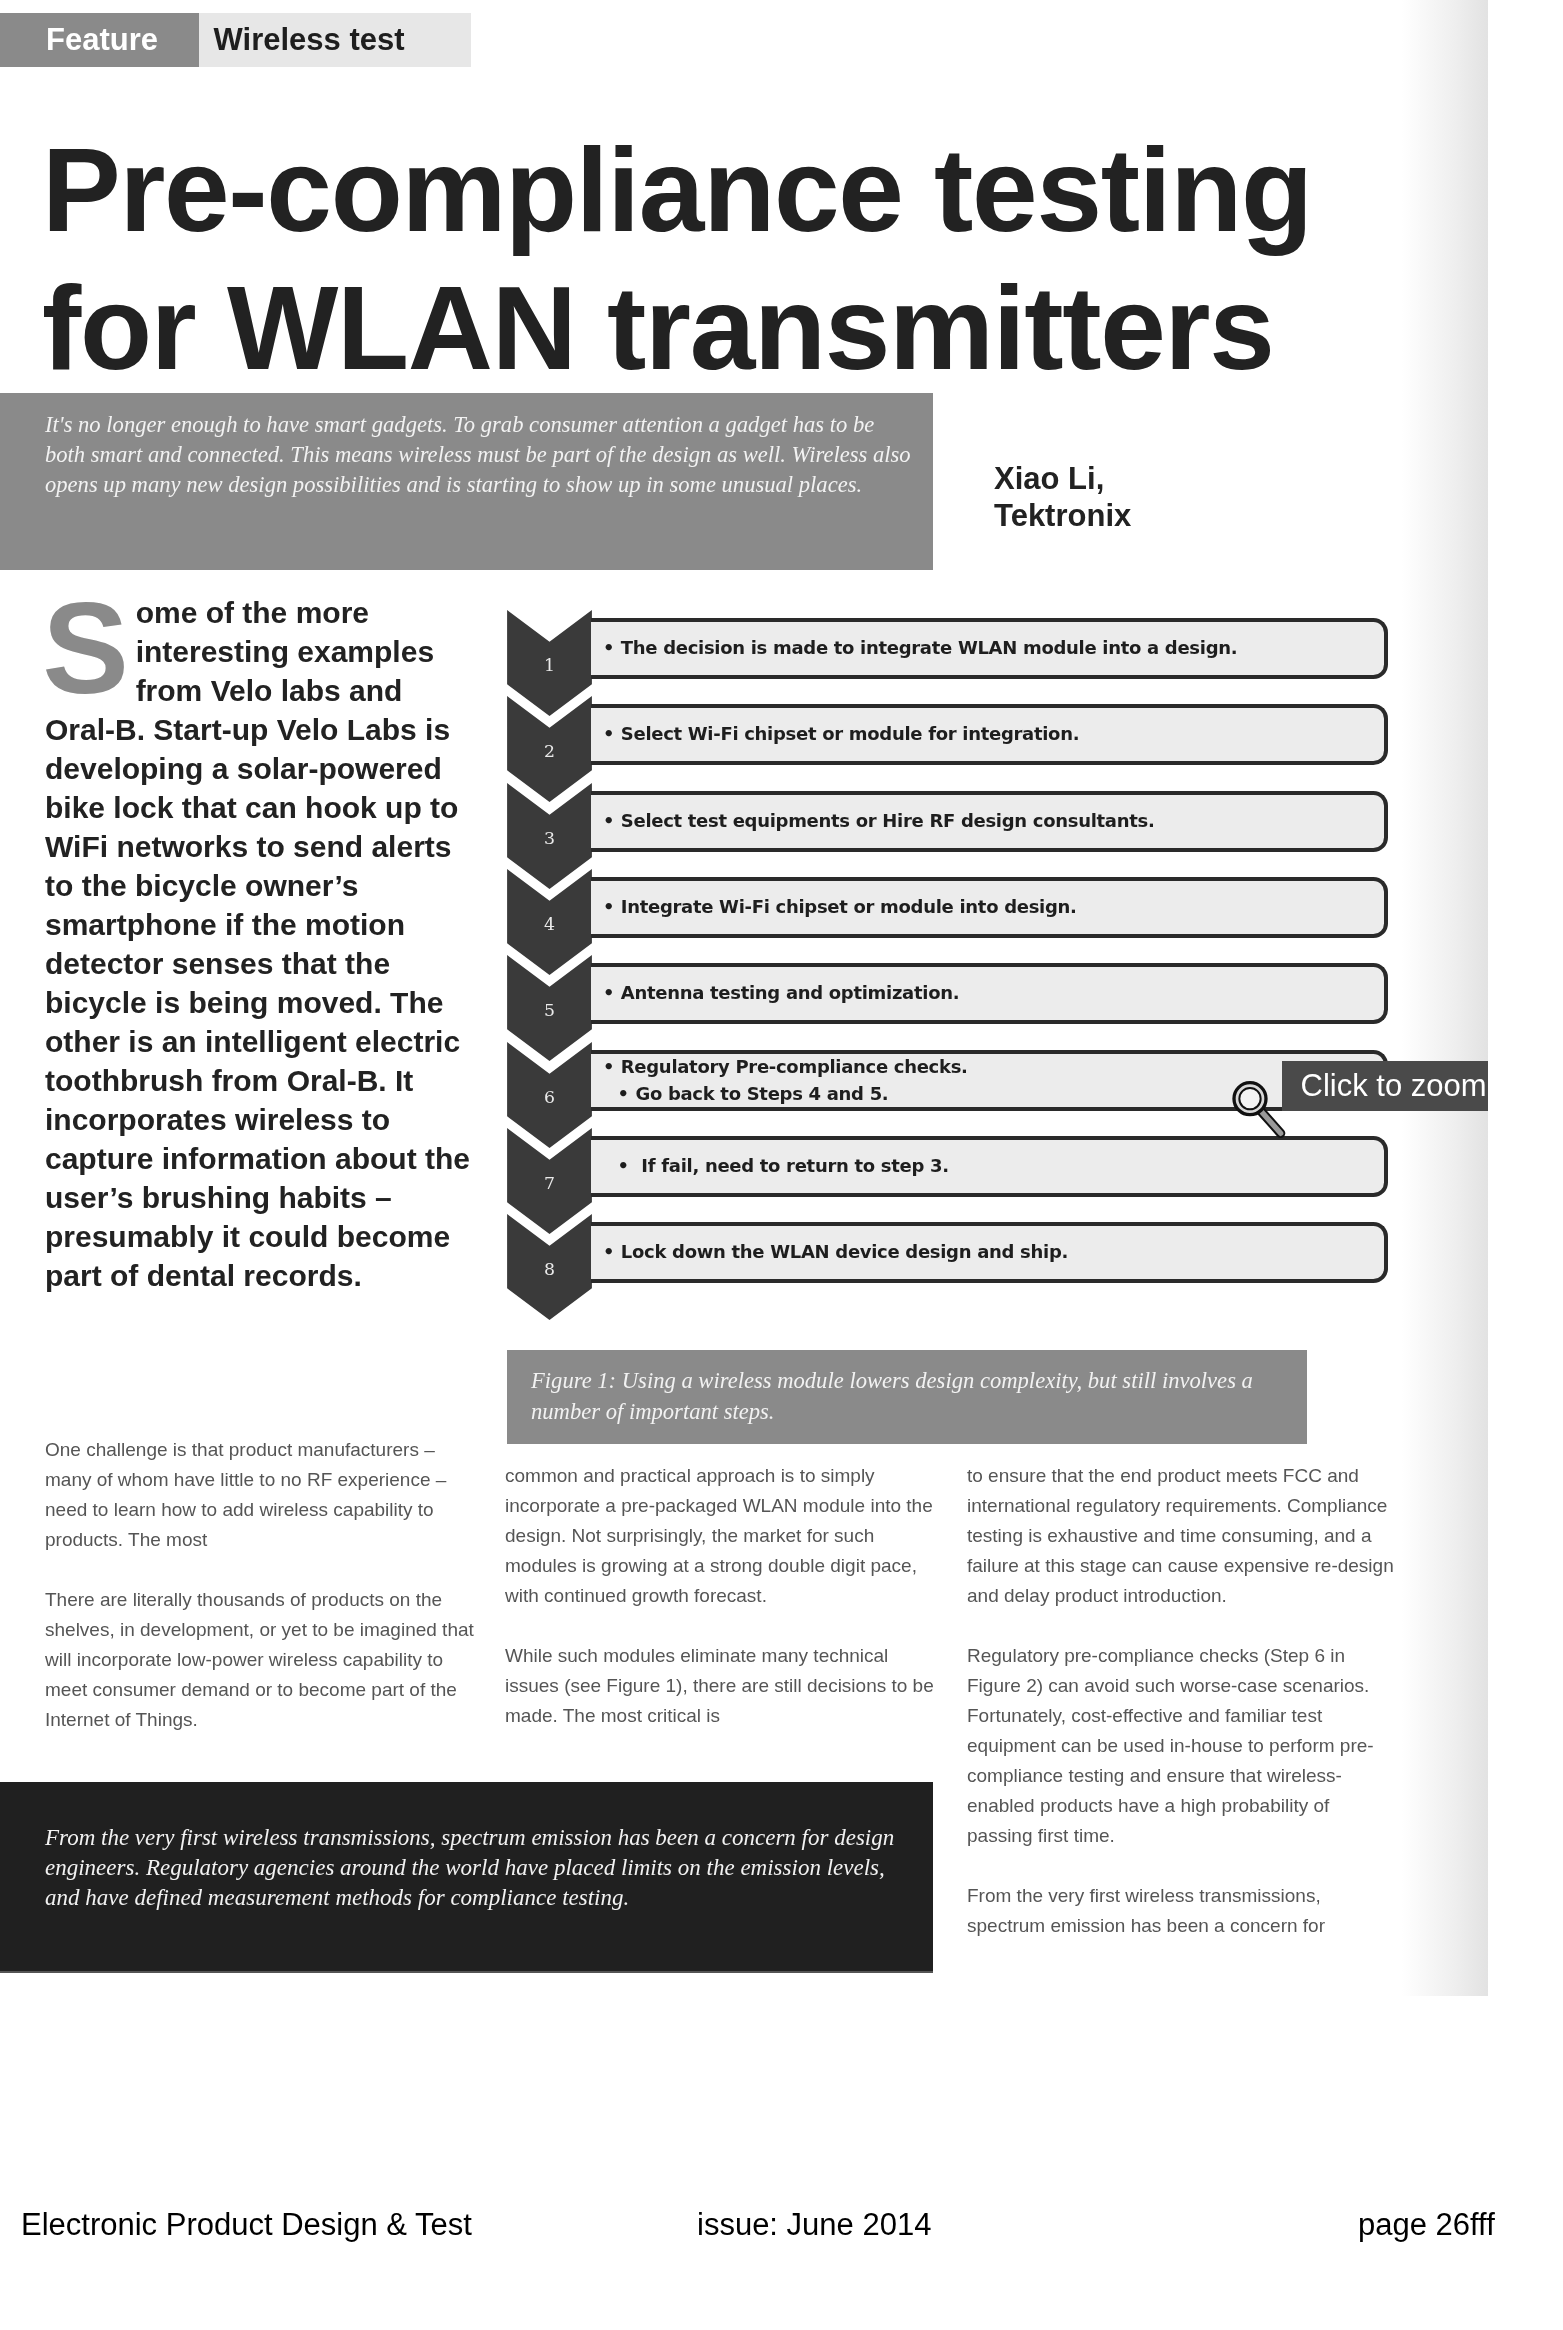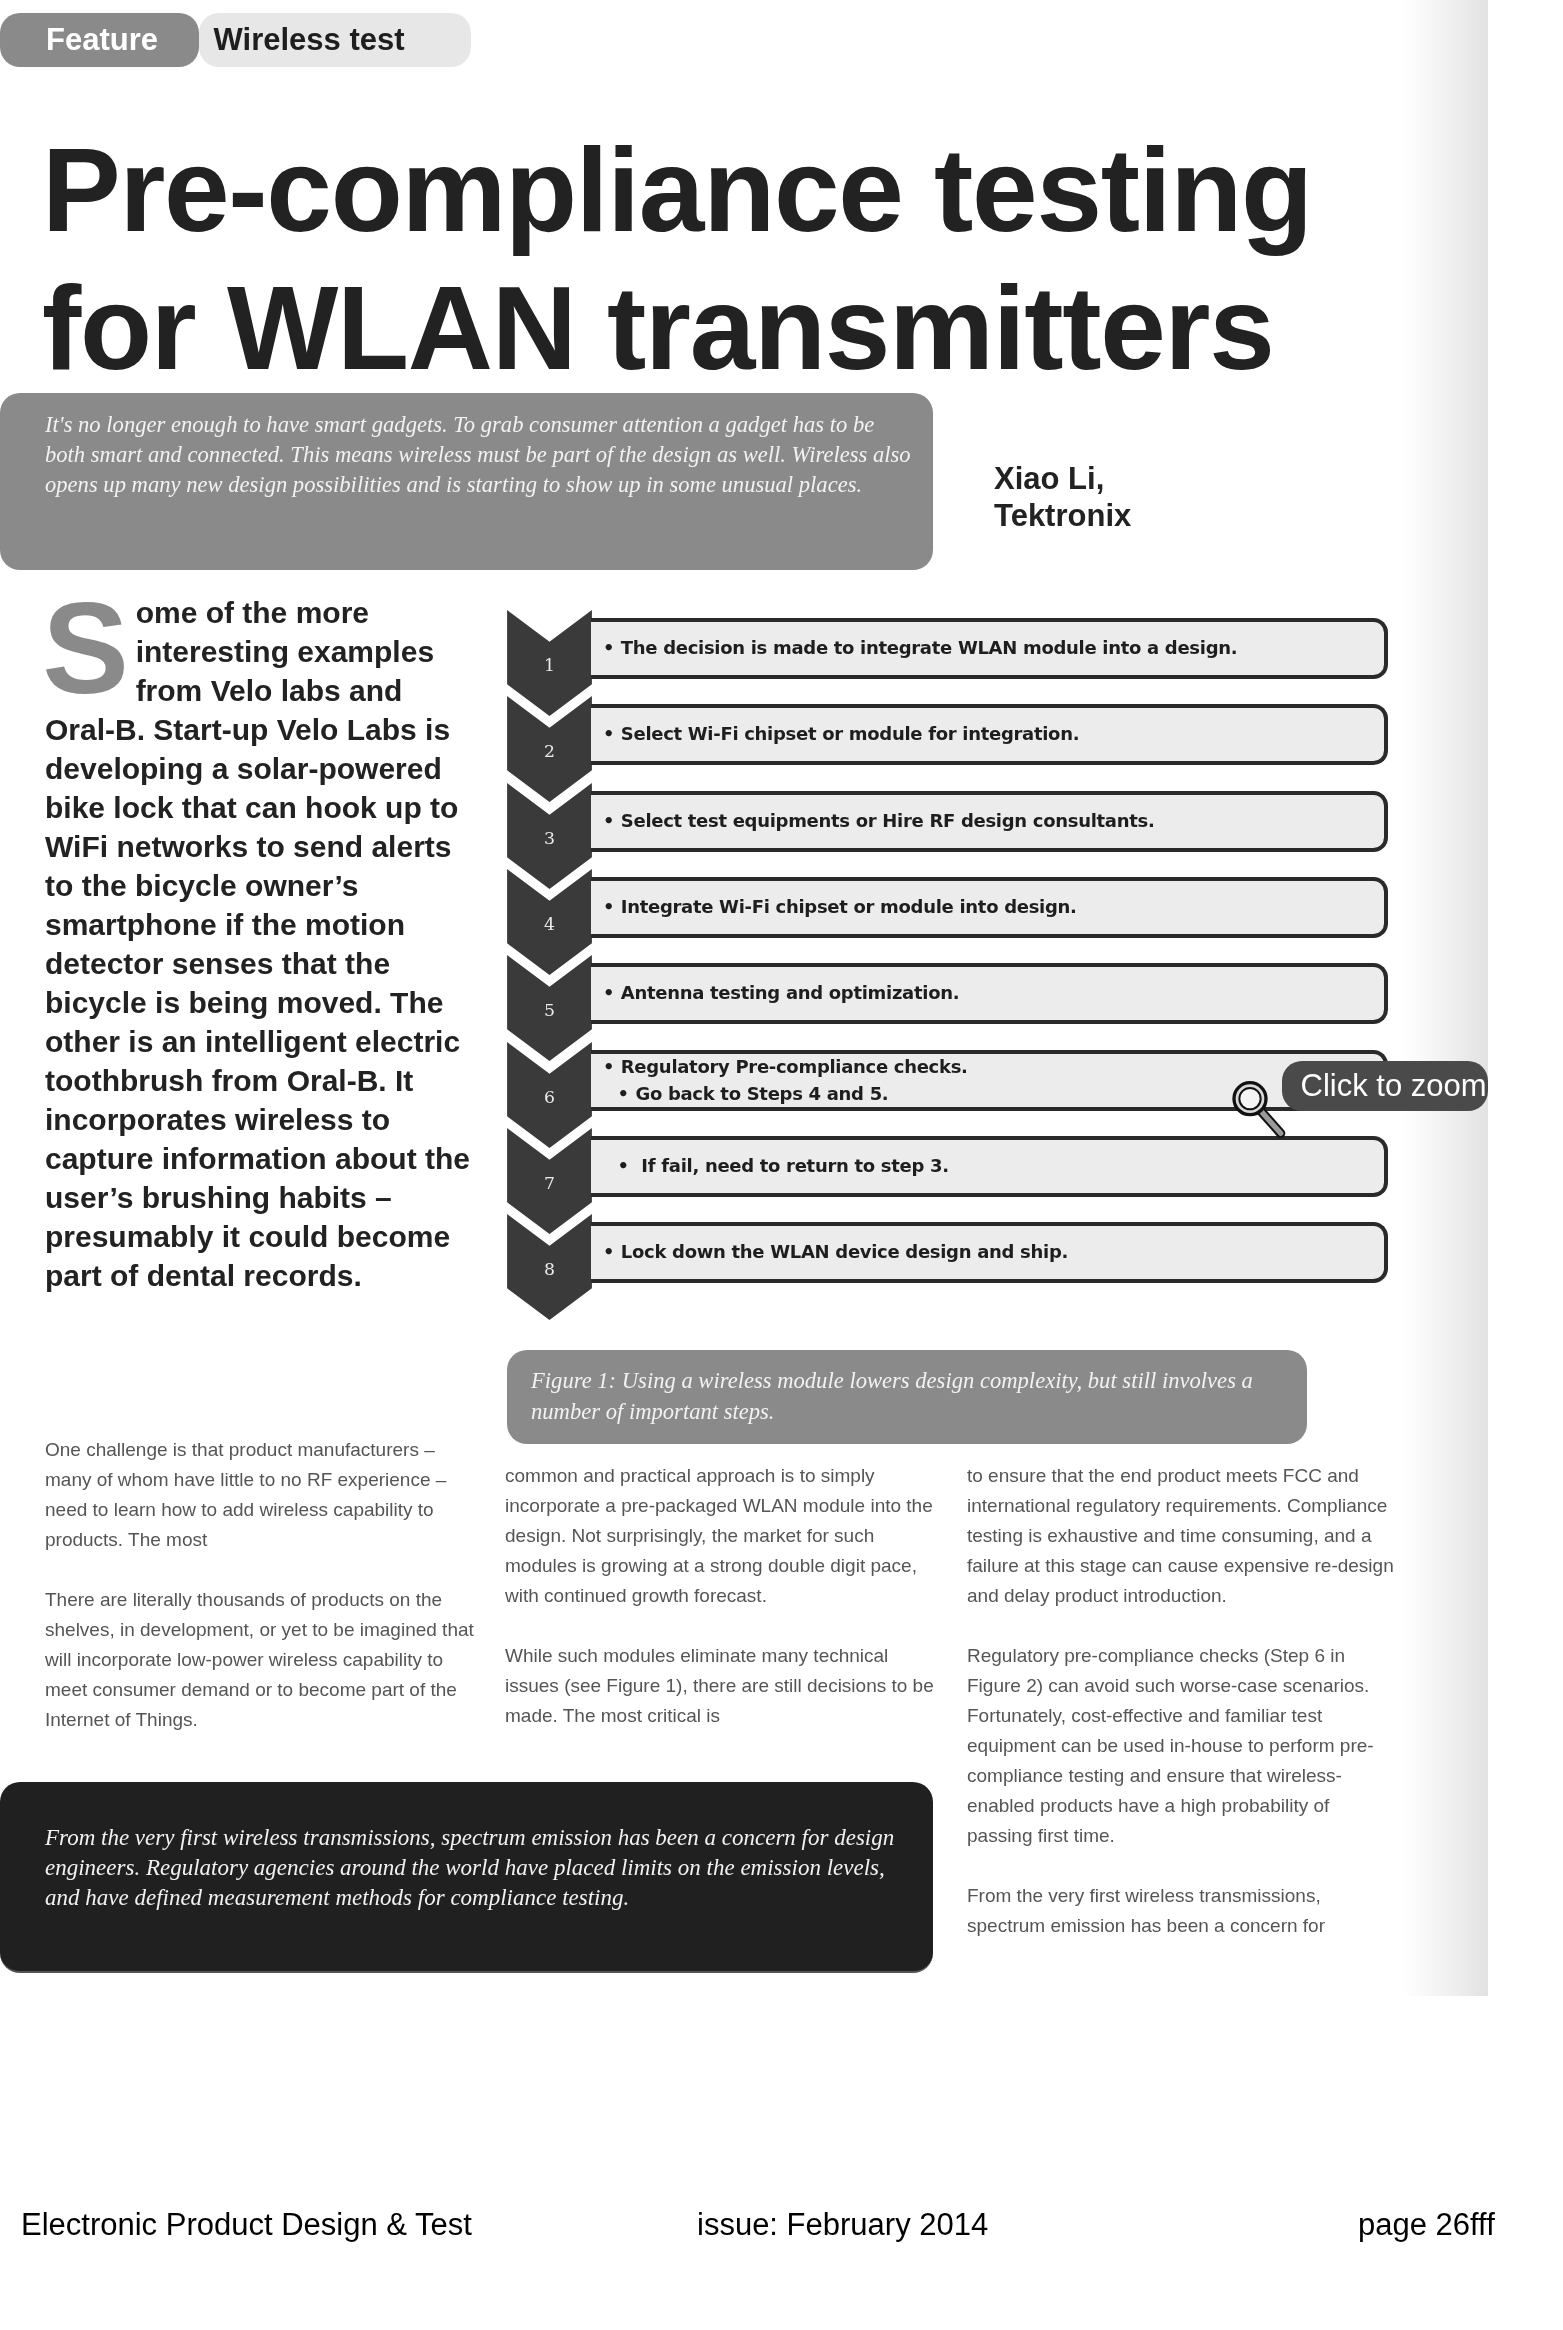--- a/index.html
+++ b/index.html
@@ -1,17 +1,17 @@
 <!DOCTYPE html>
 <html style="font-size:10.6px"><head>
   <meta charset="utf-8">
   <style>
     html, body { margin: 0; padding: 0; background: #ffffff; }
     body { width: 1563px; height: 2330px; position: relative; overflow: hidden; font-family: "Liberation Sans", sans-serif; color: #222; }
-    .abs { position: absolute; border-radius: 20px; }
+    .abs { position: absolute; }
 
     
     #page { position: absolute; left: 0; top: 0; width: 1488px; height: 1996px; background: #fff; }
     #edge-shadow { position: absolute; left: 1402px; top: 0; width: 86px; height: 1996px;
       background: linear-gradient(to right, #ffffff 0%, #efefef 60%, #e2e2e2 100%); }
 
     
     #tag-feature { left: 0; top: 13.3px; width: 199px; height: 54px; background: #8a8a8a; color: #fff;
       font-weight: bold; font-size: 31px; line-height: 54px; box-sizing: border-box; padding-left: 46px; }
     #tag-section { left: 199px; top: 13.3px; width: 272px; height: 54px; background: #e7e7e7; color: #1e1e1e;
@@ -213,15 +213,15 @@
 <div id="magnifier-icon" class="abs">
   <svg width="60" height="60" viewBox="0 0 90 90">
     <line x1="44" y1="44" x2="76" y2="80" stroke="#111" stroke-width="14" stroke-linecap="round"></line>
     <line x1="44" y1="44" x2="76" y2="80" stroke="#9a9a9a" stroke-width="8" stroke-linecap="round"></line>
     <circle cx="30" cy="28" r="24" fill="#d8d8d8" stroke="#111" stroke-width="5"></circle>
     <circle cx="30" cy="28" r="16" fill="#f4f4f4" stroke="#111" stroke-width="3"></circle>
   </svg>
 </div>
 
 <div id="foot-pub" class="abs foot">Electronic Product Design &amp; Test</div>
-<div id="foot-issue" class="abs foot">issue: February 2014</div>
+<div id="foot-issue" class="abs foot">issue: June 2014</div>
 <div id="foot-page" class="abs foot">page 26fff</div>
 
 
 </body></html>

